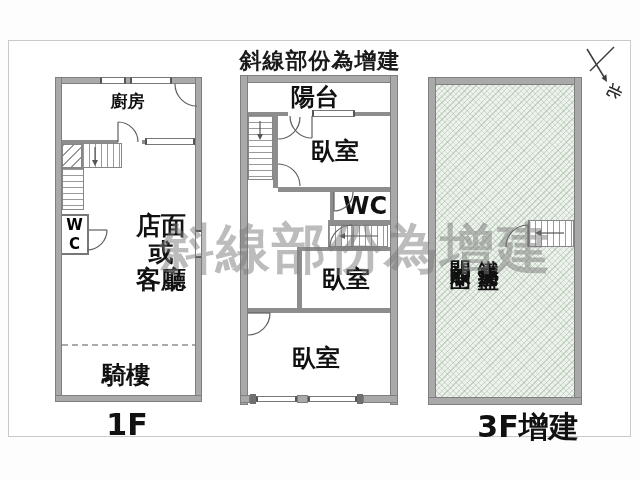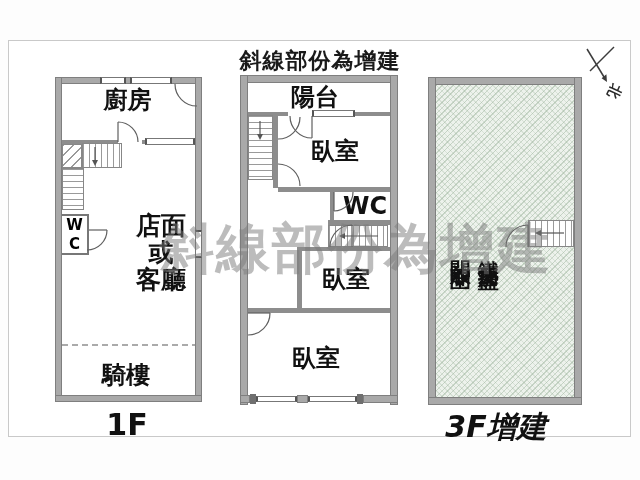--- a/index.html
+++ b/index.html
@@ -70,21 +70,21 @@
     <div class="winv" style="left:140px;top:153px;width:7px;height:28px;"></div>
 
     <div class="stair st-d" style="left:7px;top:67px;width:20px;height:24px;"></div>
     <div class="stair st-v" style="left:27px;top:66px;width:40px;height:25px;"></div>
     <div class="stair st-h" style="left:7px;top:91px;width:22px;height:42px;"></div>
 
     <div class="wcbox" style="left:7px;top:137px;width:27px;height:41px;">
       <span class="vtext" style="font-size:15px;font-weight:bold;letter-spacing:1px;">WC</span>
     </div>
 
-    <div class="rlabel" style="left:30px;top:10px;width:85px;height:28px;font-size:24px;">廚房</div>
+    <div class="rlabel" style="left:30px;top:10px;width:85px;height:28px;font-size:17px;">廚房</div>
     <div class="rlabel" style="left:64px;top:133px;width:84px;height:84px;font-size:25px;">店面
 或
 客廳</div>
     <div class="rlabel" style="left:30px;top:285px;width:82px;height:28px;font-size:24px;">騎樓</div>
 
     <svg class="overlay" width="147" height="325">
       <path class="arc" d="M 120 7 A 22 22 0 0 0 142 29"></path>
       <path class="arc" d="M 63 45 A 20 20 0 0 1 83 65"></path>
       <line class="leaf" x1="63" y1="45" x2="63" y2="65"></line>
       <path class="arc" d="M 52 153 A 20 20 0 0 1 32 173"></path>
@@ -166,21 +166,21 @@
 
     <svg class="overlay" width="154" height="328">
       <path class="arc" d="M 100 148 A 22 22 0 0 0 78 170"></path>
       <line class="leaf" x1="100" y1="148" x2="100" y2="170"></line>
       <line class="sarrow" x1="136" y1="156" x2="112" y2="156"></line>
       <polygon class="ahead" points="107,156 113,153 113,159"></polygon>
     </svg>
   </div>
 
   <div class="floor-label" style="left:97px;top:407px;width:60px;">1F</div>
-  <div class="floor-label" style="left:436px;top:407px;width:120px;font-style:italic;">3F增建</div>
+  <div class="floor-label" style="left:468px;top:407px;width:120px;">3F增建</div>
 
   <svg class="north" style="left:581px;top:44px;" width="52" height="60">
     <line x1="6" y1="5" x2="23" y2="33"></line>
     <polygon class="ahead" points="26,38 20.6,34.2 25.4,30.2" style="fill:#3c3c3c;"></polygon>
     <line x1="33" y1="3" x2="9" y2="27"></line>
     <text transform="translate(33,47) rotate(115)" text-anchor="middle" dominant-baseline="middle">北</text>
   </svg>
 
   <div class="watermark" style="left:160px;top:213px;">斜線部份為增建</div>
 

